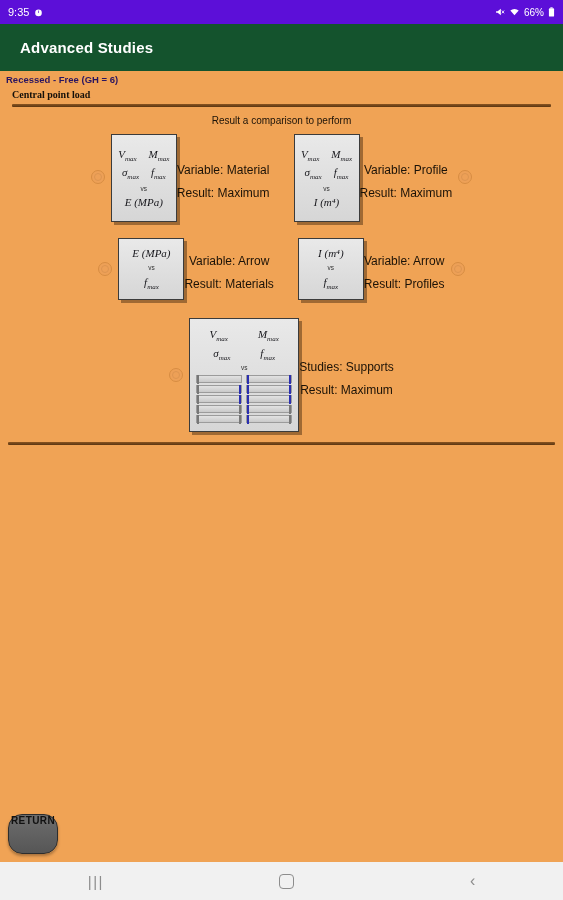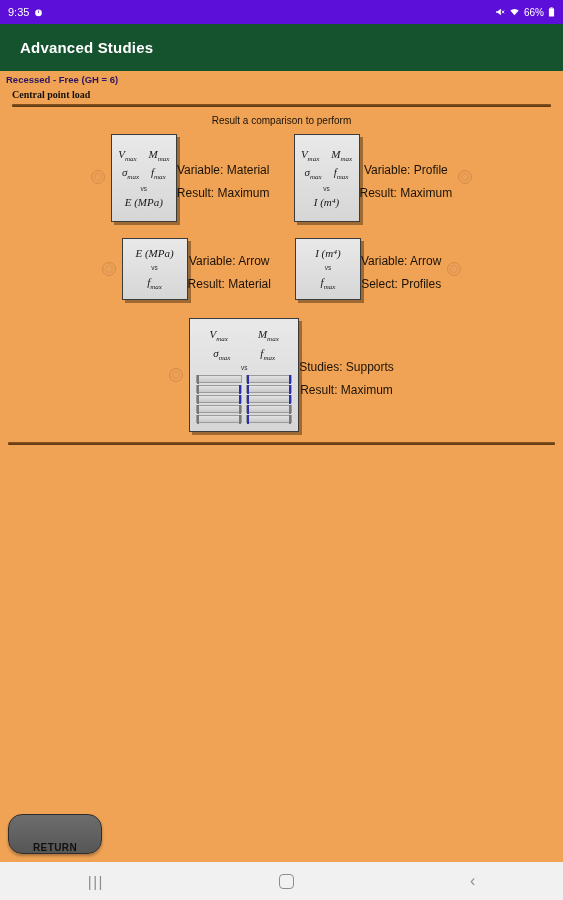--- a/index.html
+++ b/index.html
@@ -101,24 +101,24 @@
     position:absolute; top:-1px; width:2px; height:9px;
     background:#2b2fb0;
   }
   .beam i.l{ left:0; }
   .beam i.r{ right:0; }
   .beam i.gray{ background:#777; }
 
   
   .return-btn{
     position:absolute; left:8px; top:814px;
-    width:94px; height:40px; border-radius:14px;
+    width:50px; height:40px; border-radius:14px;
     background:linear-gradient(#6d6d6d,#565656);
     border:1px solid #2d2d2d;
-    display:flex; align-items:flex-end; justify-content:center;
+    display:flex; align-items:flex-start; justify-content:center;
     color:#111; font-size:10px; font-weight:bold; letter-spacing:.4px;
     box-shadow:0 2px 3px rgba(0,0,0,.3);
   }
 
   
   .navbar{
     position:absolute; left:0; bottom:0; width:563px; height:38px;
     background:#f1f1f1; display:flex; align-items:center; justify-content:space-around;
   }
   .nav-recent{ color:#8d8d8d; font-size:15px; letter-spacing:1.5px; }
@@ -225,35 +225,35 @@
   <div class="opt">
     <div class="radio" style="margin-top:24px;"></div>
     <div class="opt-body">
       <div class="card card-b">
         <div class="sym">E (MPa)</div>
         <div class="vs">vs</div>
         <div class="sym">f<sub>max</sub></div>
       </div>
       <div class="caption">
         <div>Variable: Arrow</div>
-        <div>Result: Material</div>
+        <div>Result: Materials</div>
       </div>
     </div>
   </div>
 
   <div class="opt">
     <div class="opt-body">
       <div class="card card-b">
         <div class="sym">I (m⁴)</div>
         <div class="vs">vs</div>
         <div class="sym">f<sub>max</sub></div>
       </div>
       <div class="caption">
         <div>Variable: Arrow</div>
-        <div>Select: Profiles</div>
+        <div>Result: Profiles</div>
       </div>
     </div>
     <div class="radio" style="margin-top:24px;"></div>
   </div>
 
 </div>
 
 <div class="opt-row" style="margin-top:18px;">
 
   <div class="opt">

